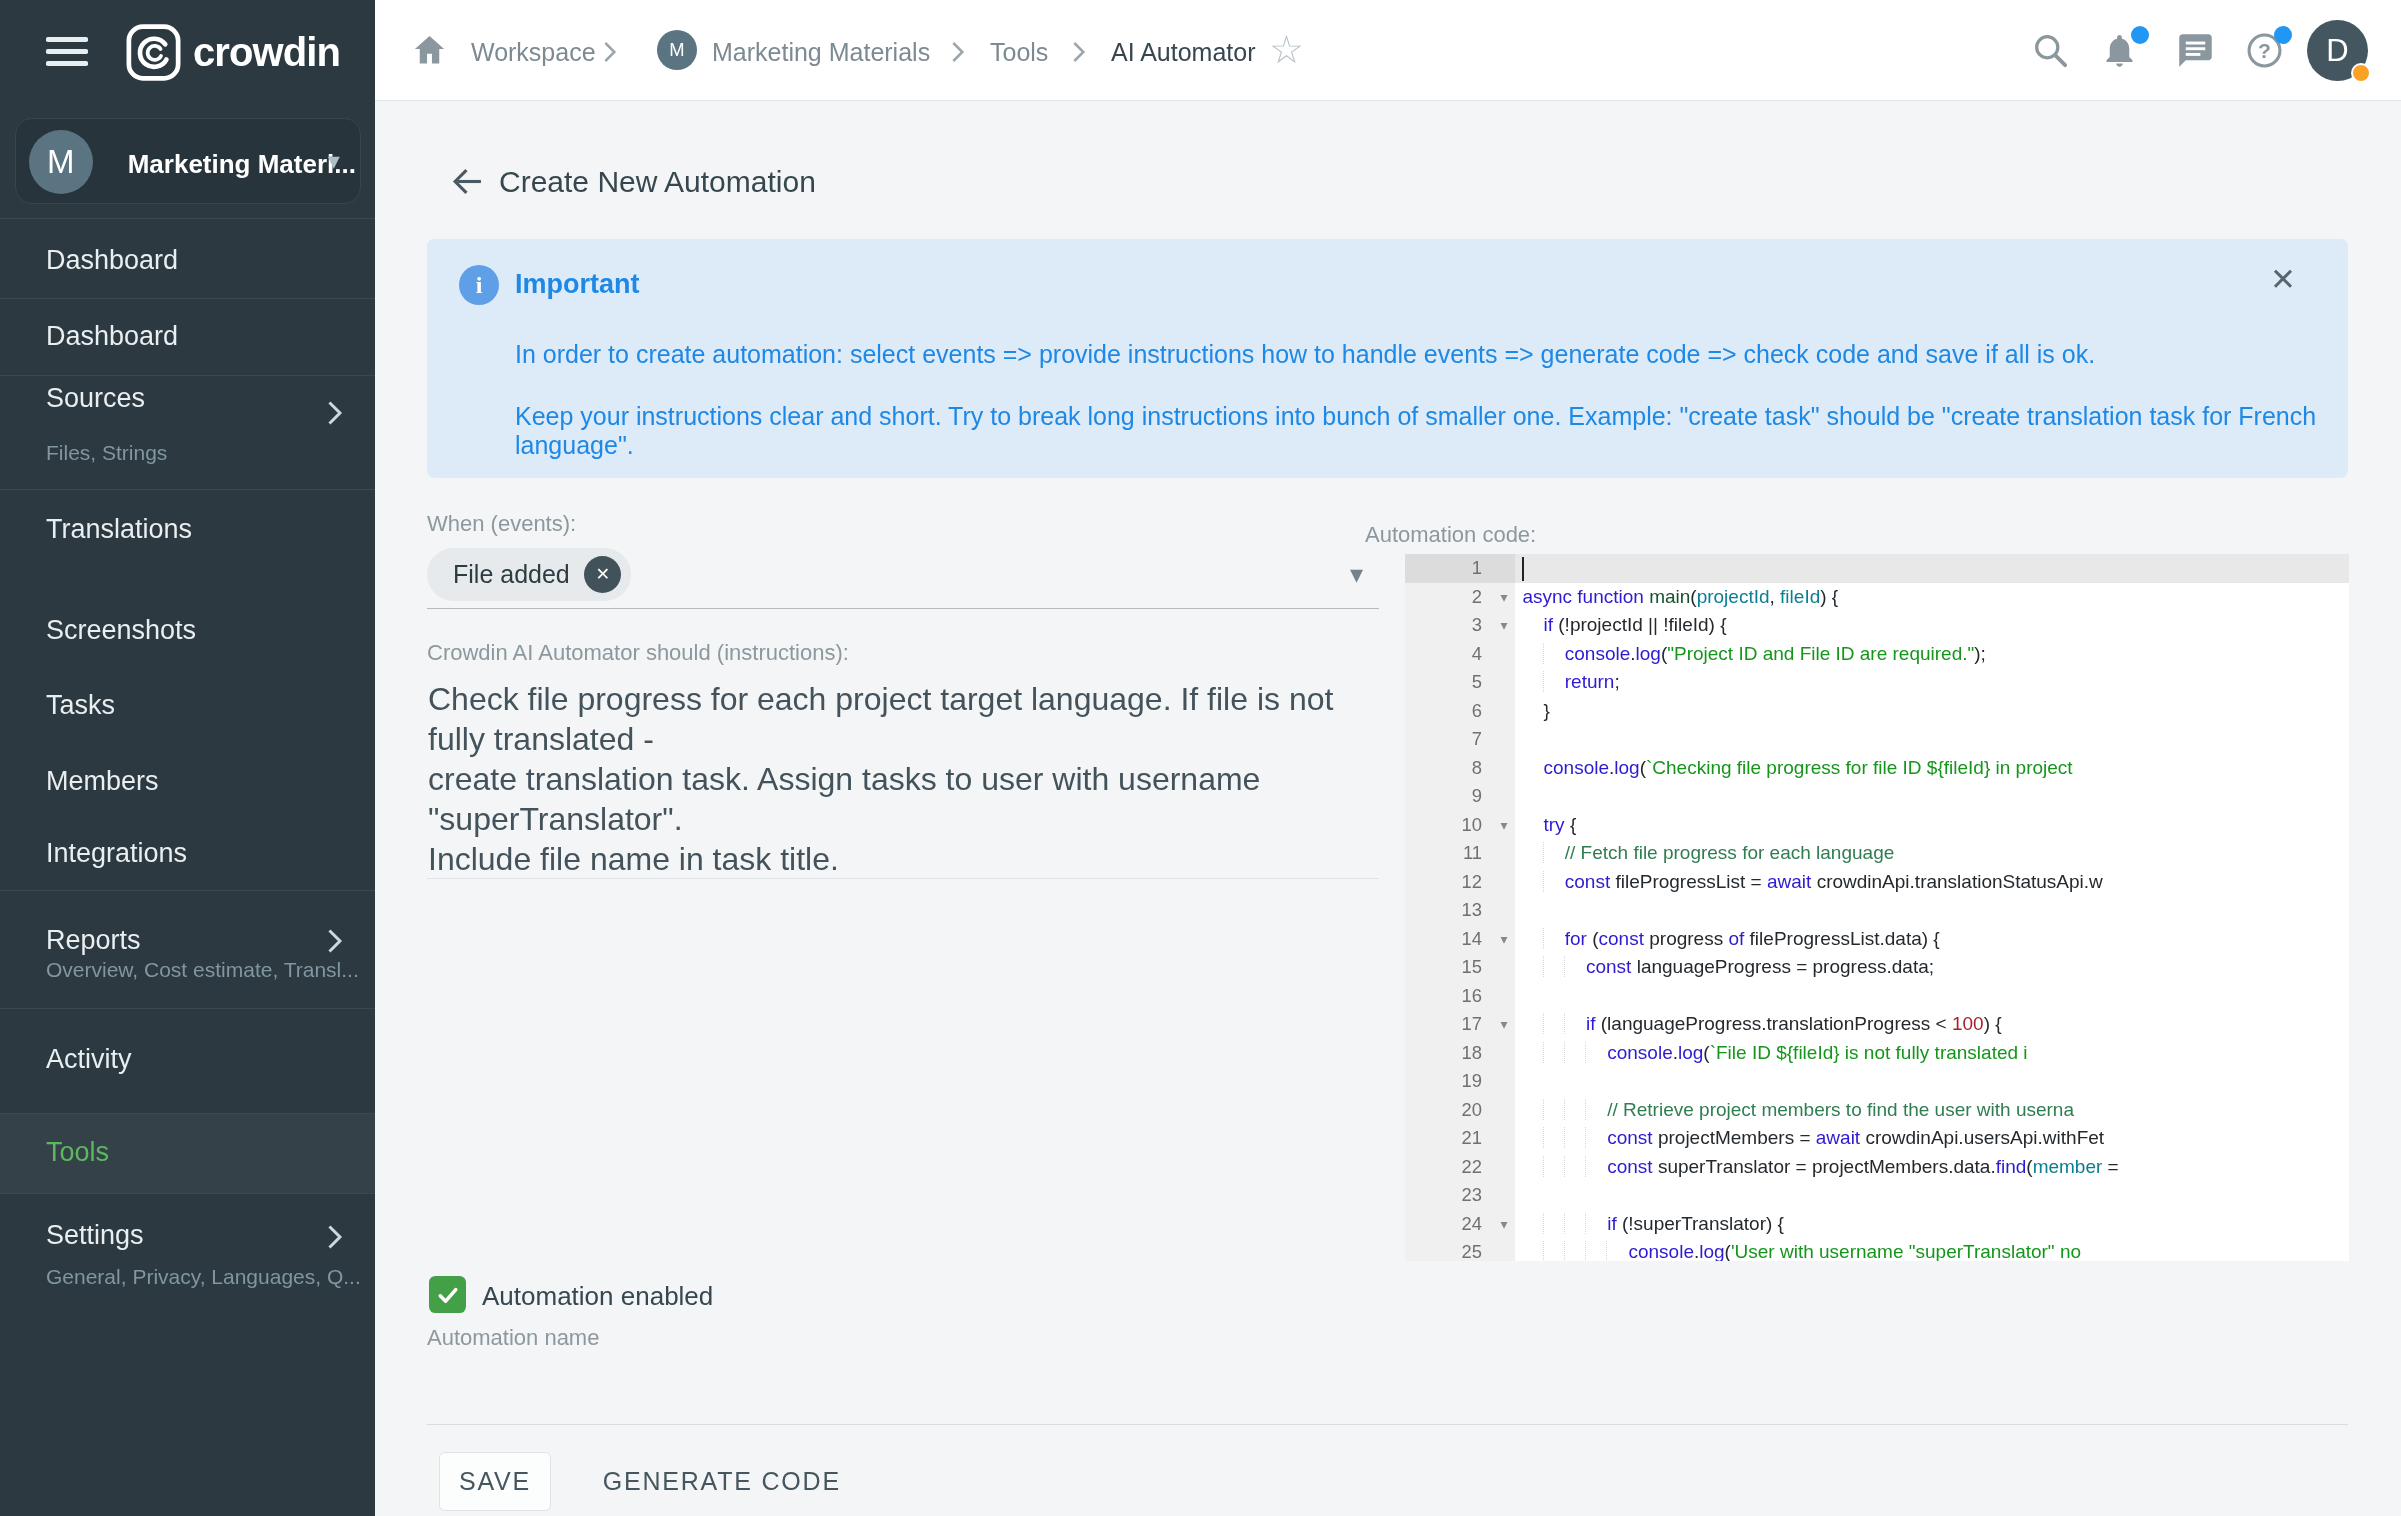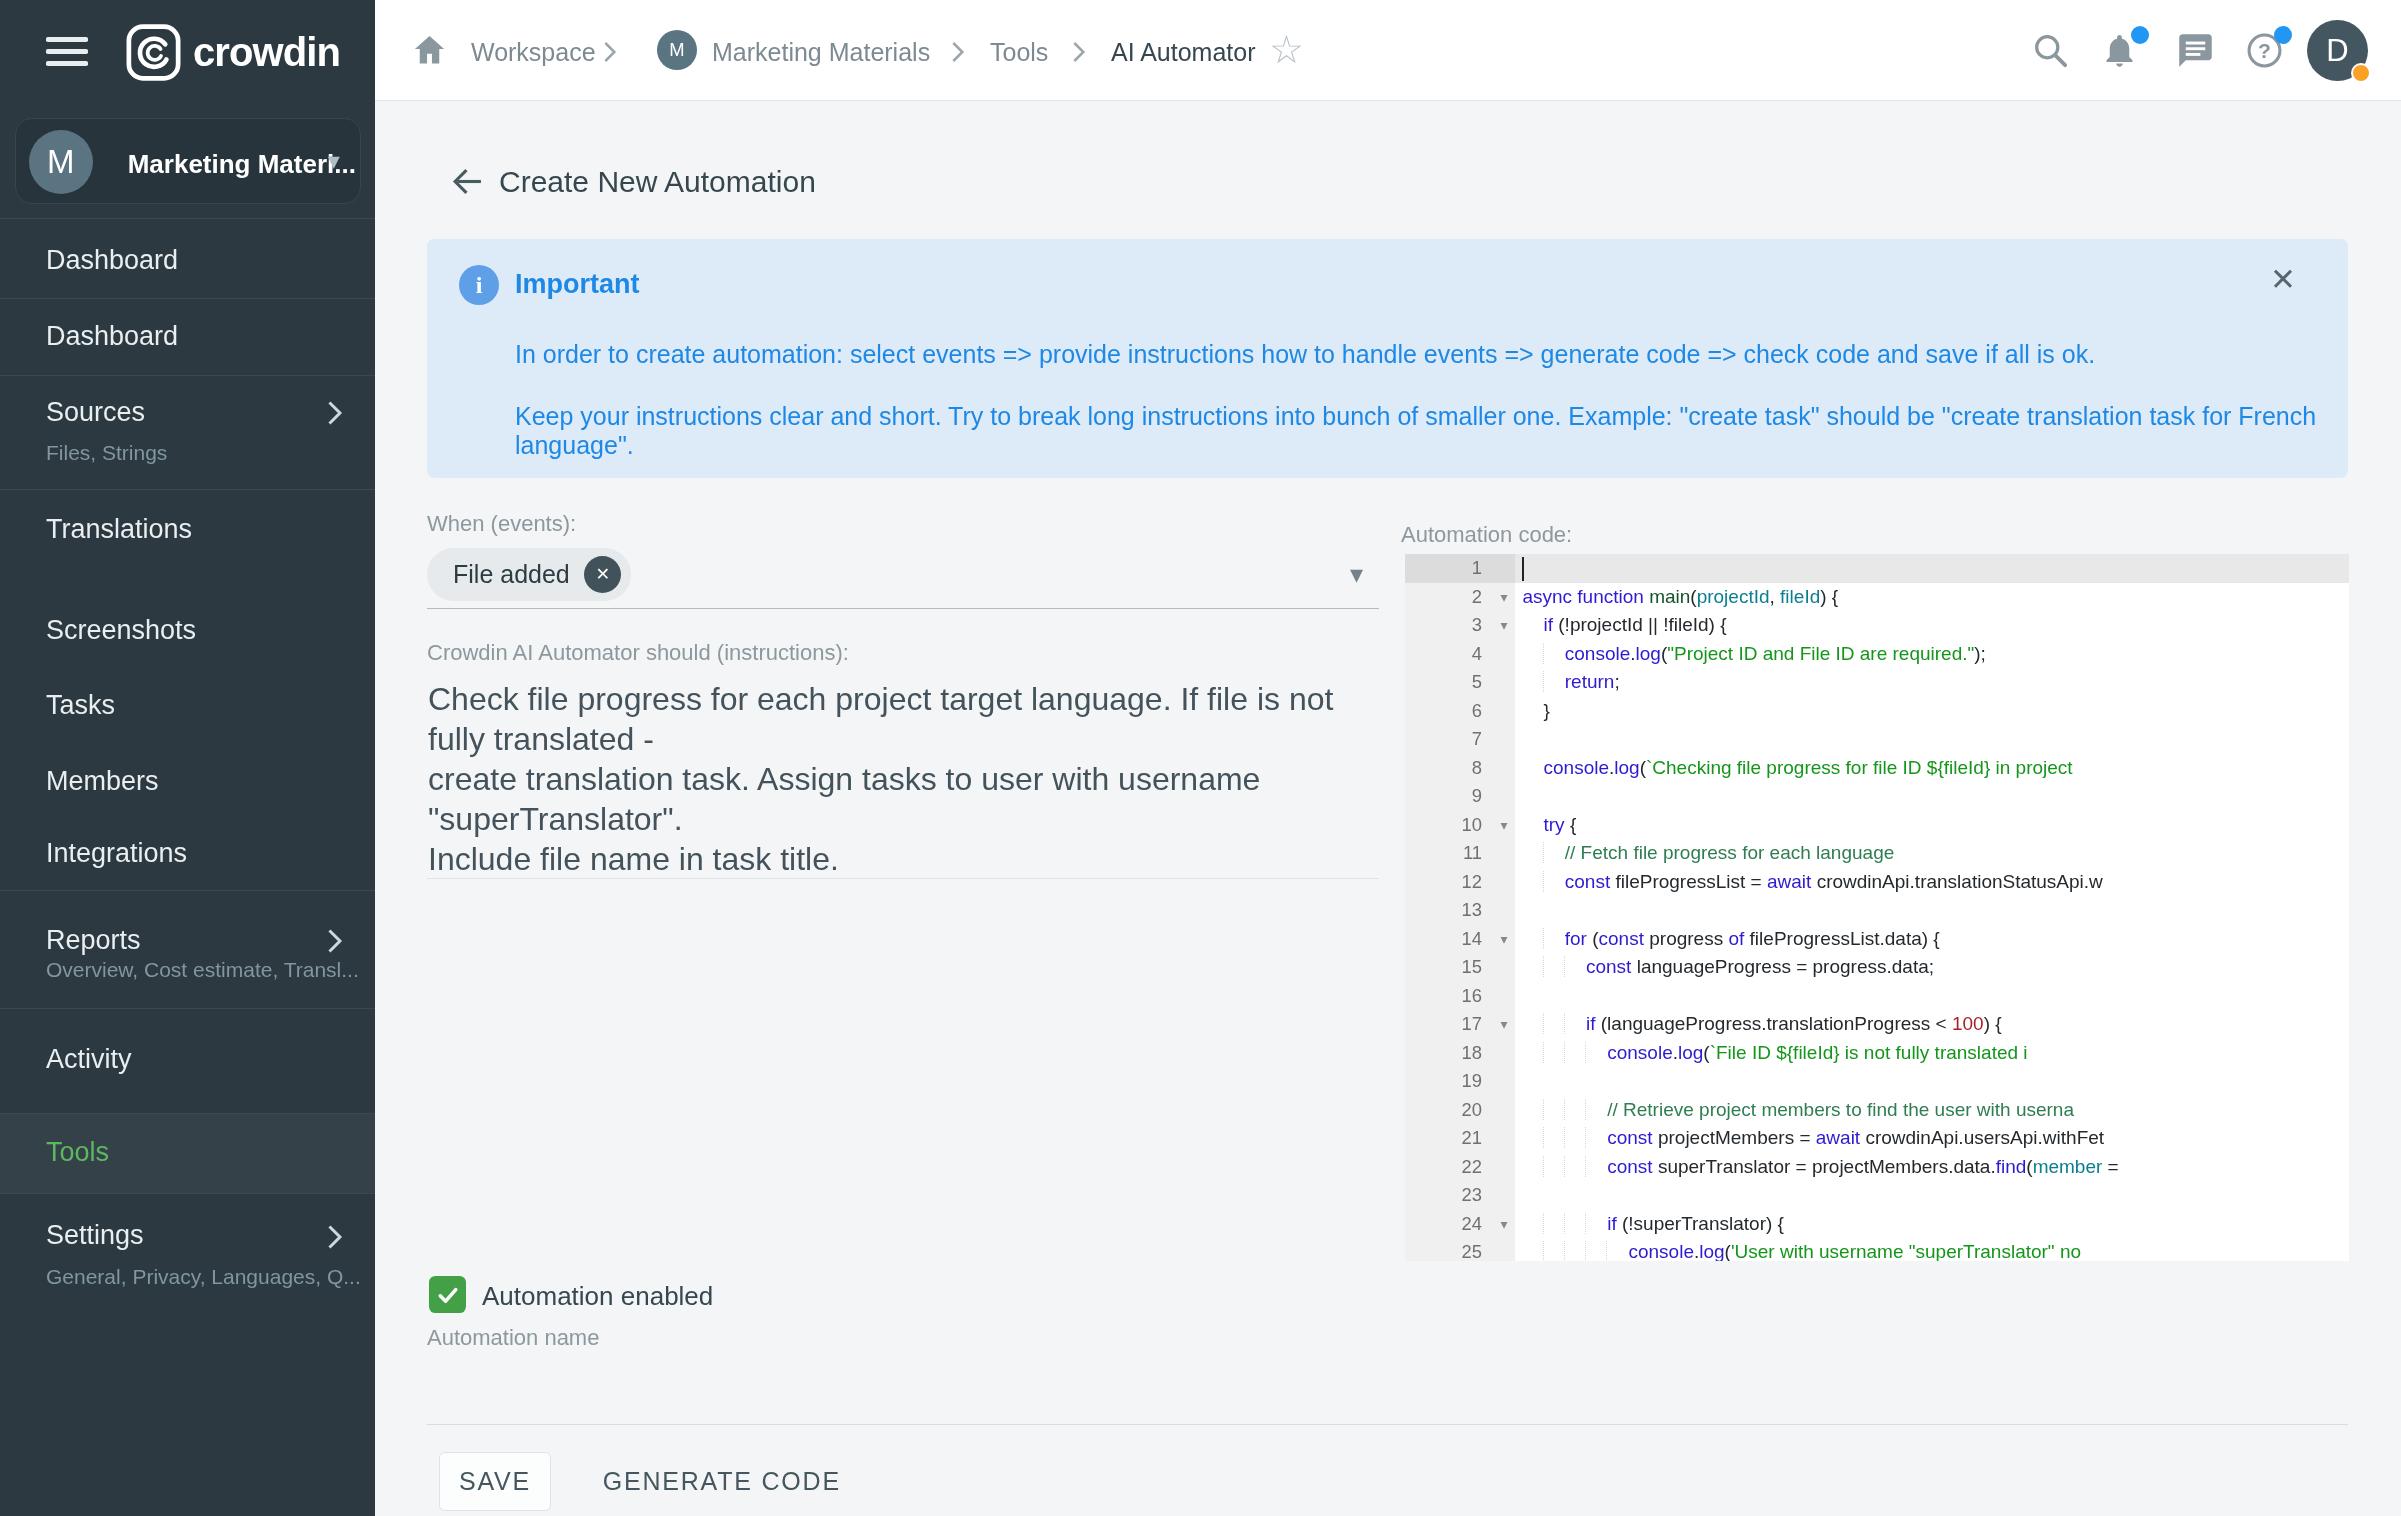--- a/index.html
+++ b/index.html
@@ -103,21 +103,21 @@
       <div class="project-avatar">M</div>
       <div class="project-name">Marketing Materi...</div>
       <div class="project-caret">▾</div>
     </div>
 
     <div class="sdiv" style="top:218px"></div>
     <div class="sitem" style="top:245px">Dashboard</div>
     <div class="sdiv" style="top:298px"></div>
     <div class="sitem" style="top:321px">Dashboard</div>
     <div class="sdiv" style="top:375px"></div>
-    <div class="sitem" style="top:397px">Sources</div>
+    <div class="sitem" style="top:383px">Sources</div>
     <svg class="schev" style="top:399px" width="16.6" height="28" viewBox="0 0 14 24">
         <polyline points="2,3 11,12 2,21" fill="none" stroke="#cfd8dc" stroke-width="2.5"></polyline>
       </svg>
     <div class="ssub" style="top:441px">Files, Strings</div>
     <div class="sdiv" style="top:489px"></div>
     <div class="sitem" style="top:514px">Translations</div>
     <div class="sitem" style="top:615px">Screenshots</div>
     <div class="sitem" style="top:690px">Tasks</div>
     <div class="sitem" style="top:766px">Members</div>
     <div class="sitem" style="top:838px">Integrations</div>
@@ -206,21 +206,21 @@
     </div>
     <div class="sel-caret">▾</div>
     <div class="sel-line"></div>
 
     <div class="flabel" style="left:52px;top:539px">Crowdin AI Automator should (instructions):</div>
     <div class="instructions">Check file progress for each project target language. If file is not fully translated -
 create translation task. Assign tasks to user with username "superTranslator".
 Include file name in task title.</div>
     <div class="instr-line"></div>
 
-    <div class="flabel" style="left:1026px;top:421px">Automation code:</div>
+    <div class="flabel" style="left:990px;top:421px">Automation code:</div>
     <div class="editor">
         <div id="code-lines">
           <div class="crow active">
             <div class="gut">1</div>
             <div class="cline"><span class="cursor"></span></div>
           </div>
           <div class="crow">
             <div class="gut">2<span class="fold">▾</span></div>
             <div class="cline"><span class="tk-k">async function </span><span class="tk-f">main</span><span class="tk-d">(</span><span class="tk-v">projectId</span><span class="tk-d">, </span><span class="tk-v">fileId</span><span class="tk-d">) {</span></div>
           </div>

